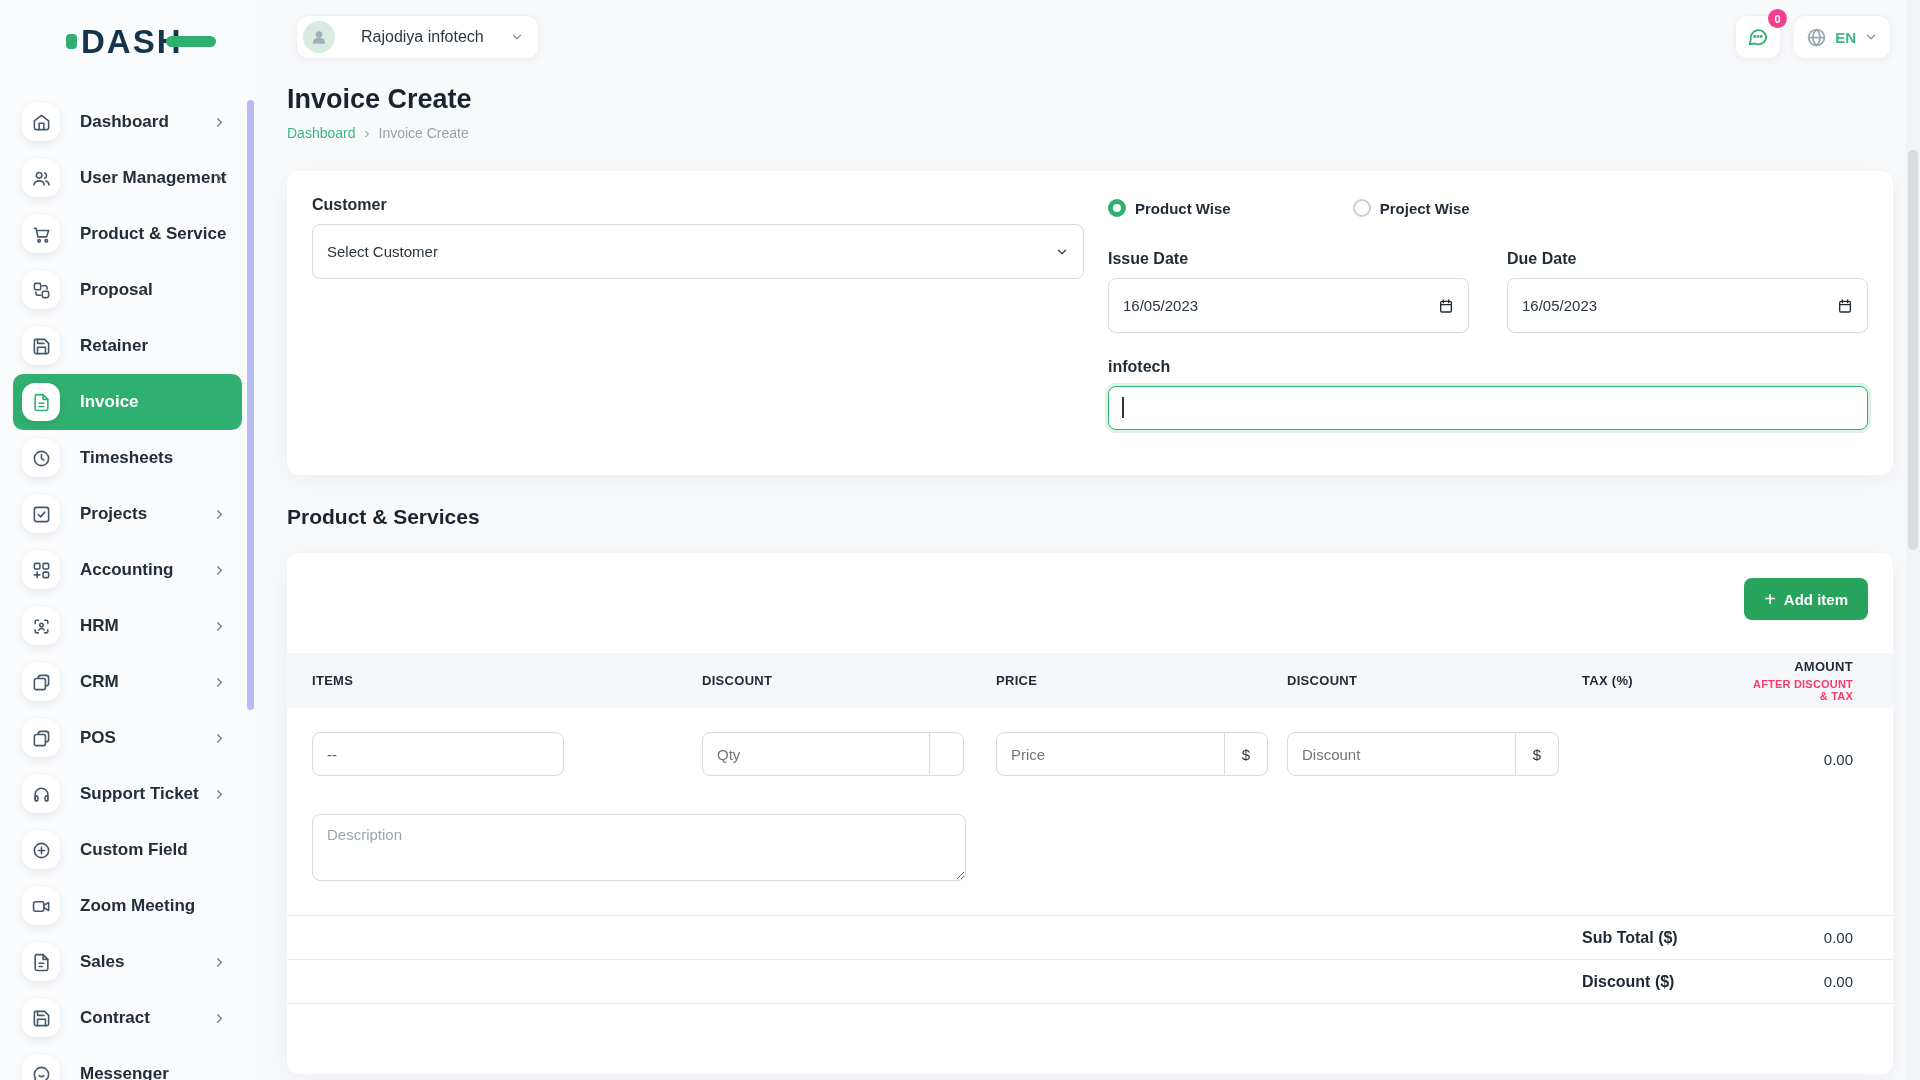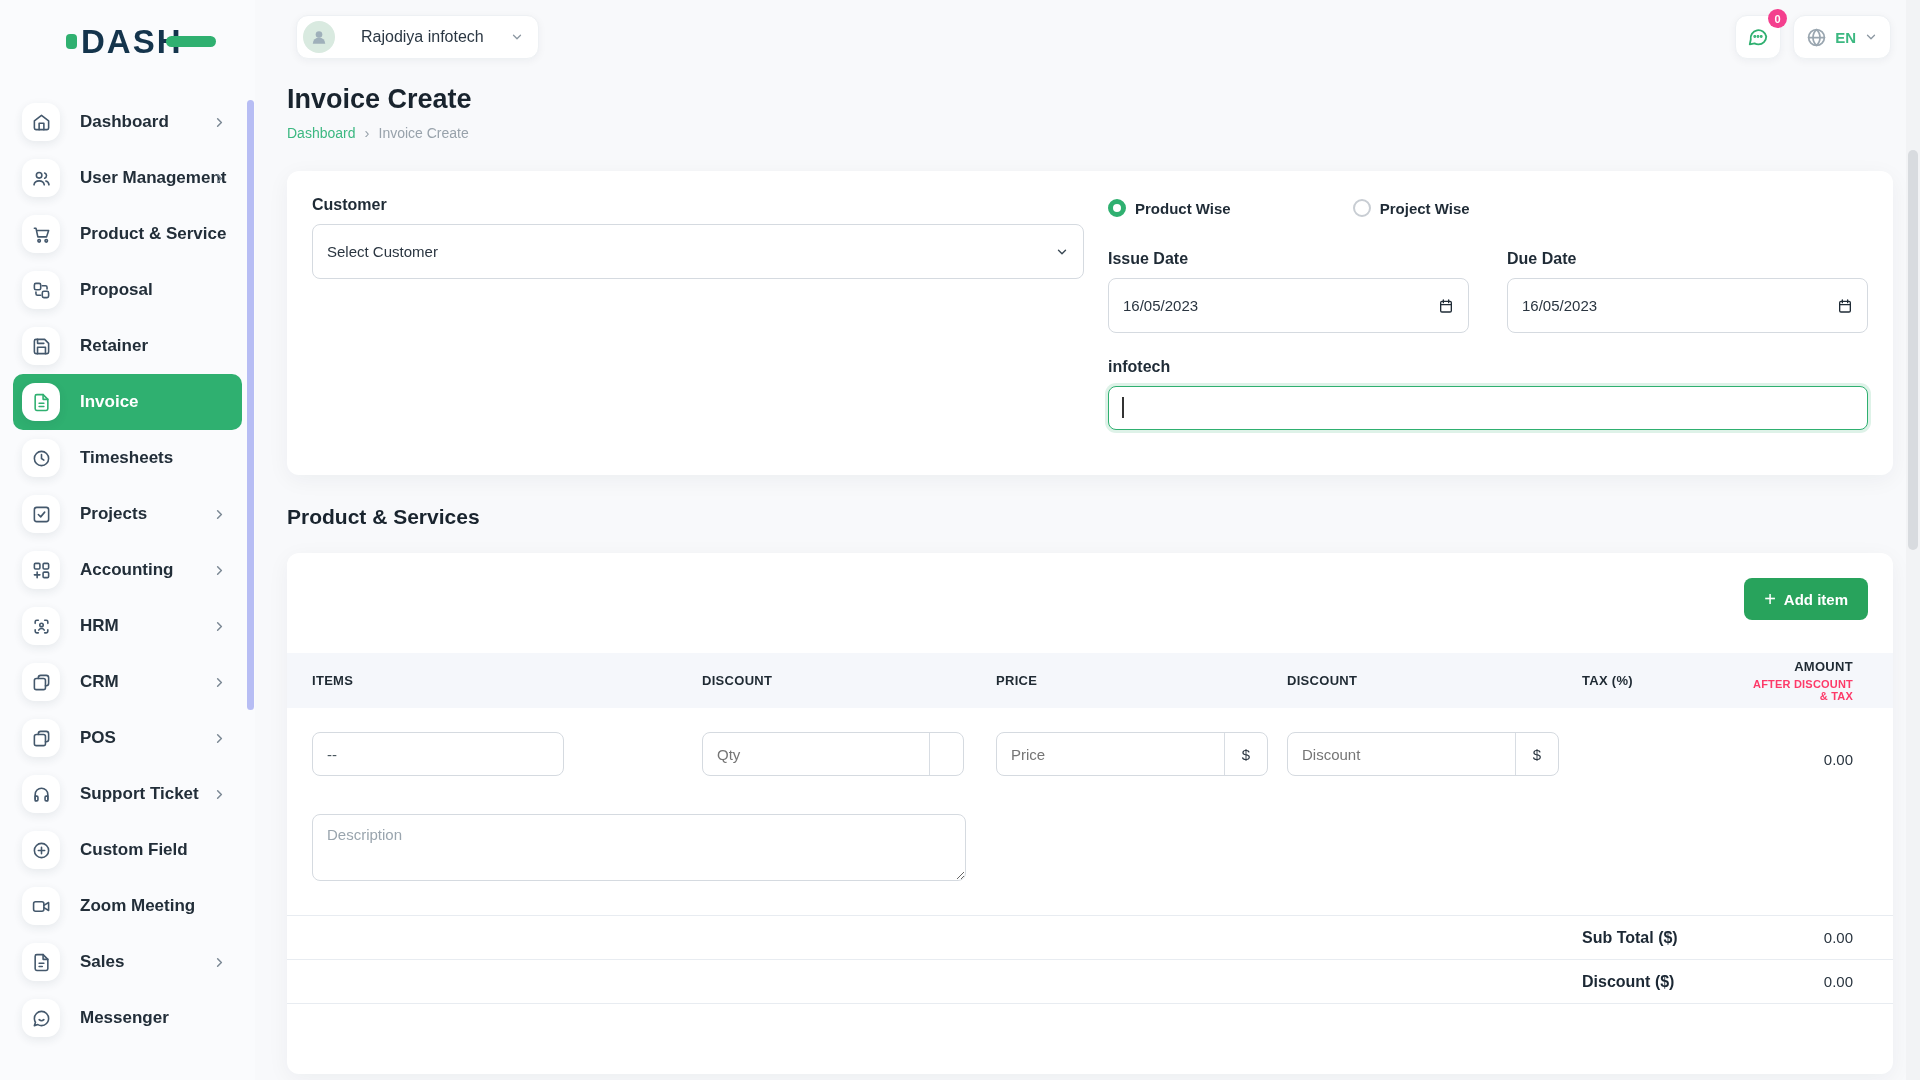--- a/index.html
+++ b/index.html
@@ -313,20 +313,33 @@
             <path d="M14 2v6h6"></path>
             <path d="M9 13h6M9 17h4"></path>
           </svg>
         </span>
       <span class="nav-label">Sales</span>
       <svg class="nav-chevron" viewBox="0 0 24 24" fill="none" stroke="currentColor" stroke-width="2.4" stroke-linecap="round" stroke-linejoin="round">
           <path d="M9 6l6 6-6 6"></path>
         </svg>
     </div>
 
+    <div class="nav-item">
+      <span class="nav-icon-card">
+          <svg viewBox="0 0 24 24" fill="none" stroke="currentColor" stroke-width="2" stroke-linecap="round" stroke-linejoin="round">
+            <path d="M19 21H5a2 2 0 0 1-2-2V5a2 2 0 0 1 2-2h11l5 5v11a2 2 0 0 1-2 2z"></path>
+            <path d="M17 21v-8H7v8"></path>
+            <path d="M7 3v5h8"></path>
+          </svg>
+        </span>
+      <span class="nav-label">Contract</span>
+      <svg class="nav-chevron" viewBox="0 0 24 24" fill="none" stroke="currentColor" stroke-width="2.4" stroke-linecap="round" stroke-linejoin="round">
+          <path d="M9 6l6 6-6 6"></path>
+        </svg>
+    </div>
 
     <div class="nav-item">
       <span class="nav-icon-card">
           <svg viewBox="0 0 24 24" fill="none" stroke="currentColor" stroke-width="2" stroke-linecap="round" stroke-linejoin="round">
             <path d="M12 21a9 9 0 1 0-9-9c0 1.8.5 3.4 1.4 4.8L3 21l4.4-1.3A9 9 0 0 0 12 21z"></path>
             <path d="M9 13.5a4.5 4.5 0 0 0 6 0"></path>
           </svg>
         </span>
       <span class="nav-label">Messenger</span>
     </div>

